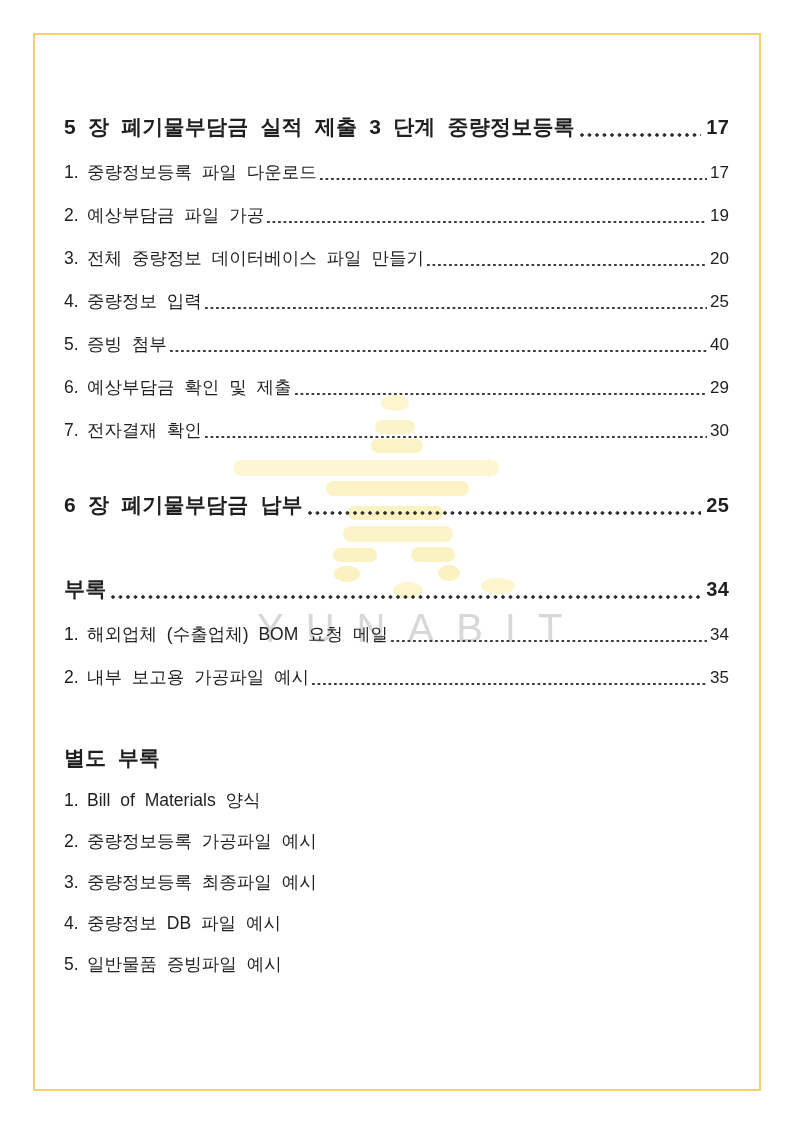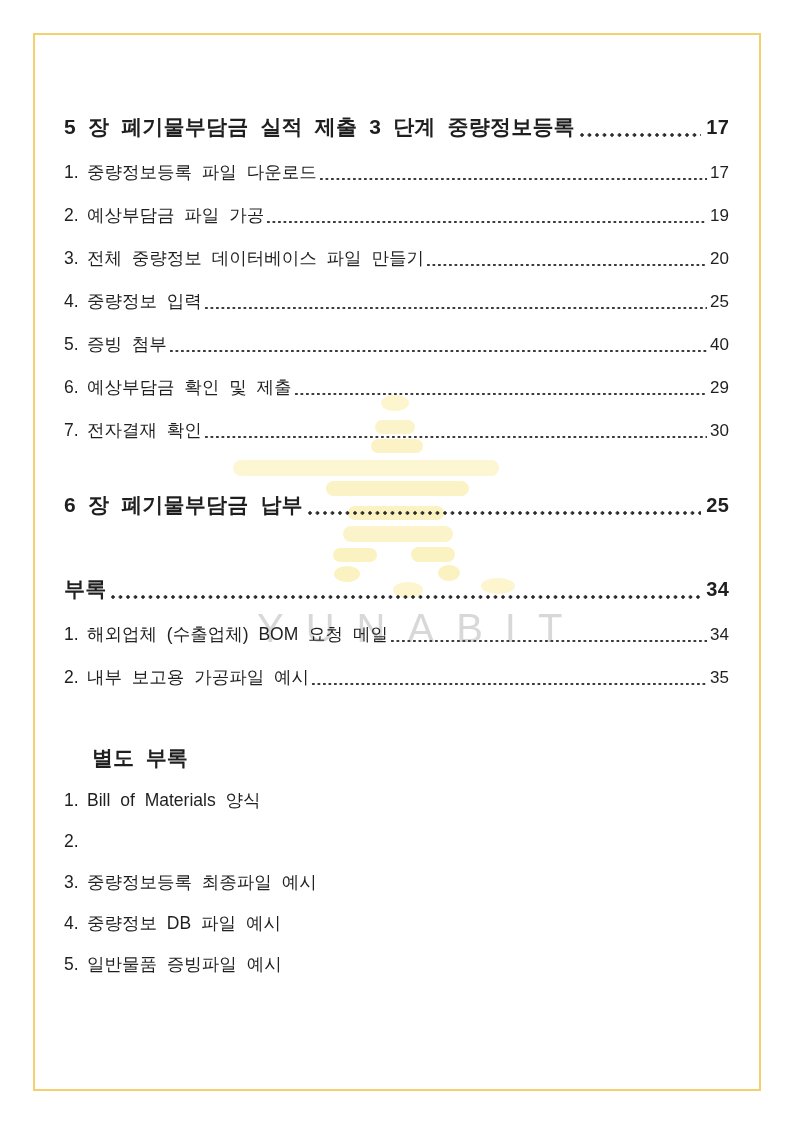--- a/index.html
+++ b/index.html
@@ -39,21 +39,21 @@
   .toc-item .no { min-width:23px; }
   .leader {
     flex:1 1 auto; align-self:flex-end; height:5px; margin:0 3px 3px 3px;
     background-image:radial-gradient(circle at 1.4px 2px, #3a3a3a 1.05px, rgba(0,0,0,0) 1.35px);
     background-size:5.5px 5px; background-repeat:repeat-x; background-position:left bottom;
   }
   .toc-item .pg { font-size:17px; }
 
   .mt-ch6 { margin-top:47px; }
   .mt-apx { margin-top:54px; }
-  .mt-sep { margin-top:53px;margin-left:28px; }
+  .mt-sep { margin-top:53px; }
 
   .plain-h { font-weight:bold; font-size:21px; line-height:29px; word-spacing:6px; }
   .plain-item {
     display:flex; align-items:baseline; font-size:17.5px; line-height:25px;
     margin-top:16px; word-spacing:5px; white-space:nowrap;
   }
   .plain-item .no { min-width:23px; }
 </style>
 </head>
 <body>
@@ -158,20 +158,21 @@
     </div>
 
     <div class="plain-h mt-sep">별도 부록</div>
 
     <div class="plain-item">
       <span class="no">1.</span>
       <span>Bill of Materials 양식</span>
     </div>
     <div class="plain-item">
       <span class="no">2.</span>
+      <span>중량정보등록 가공파일 예시</span>
     </div>
     <div class="plain-item">
       <span class="no">3.</span>
       <span>중량정보등록 최종파일 예시</span>
     </div>
     <div class="plain-item">
       <span class="no">4.</span>
       <span>중량정보 DB 파일 예시</span>
     </div>
     <div class="plain-item">

